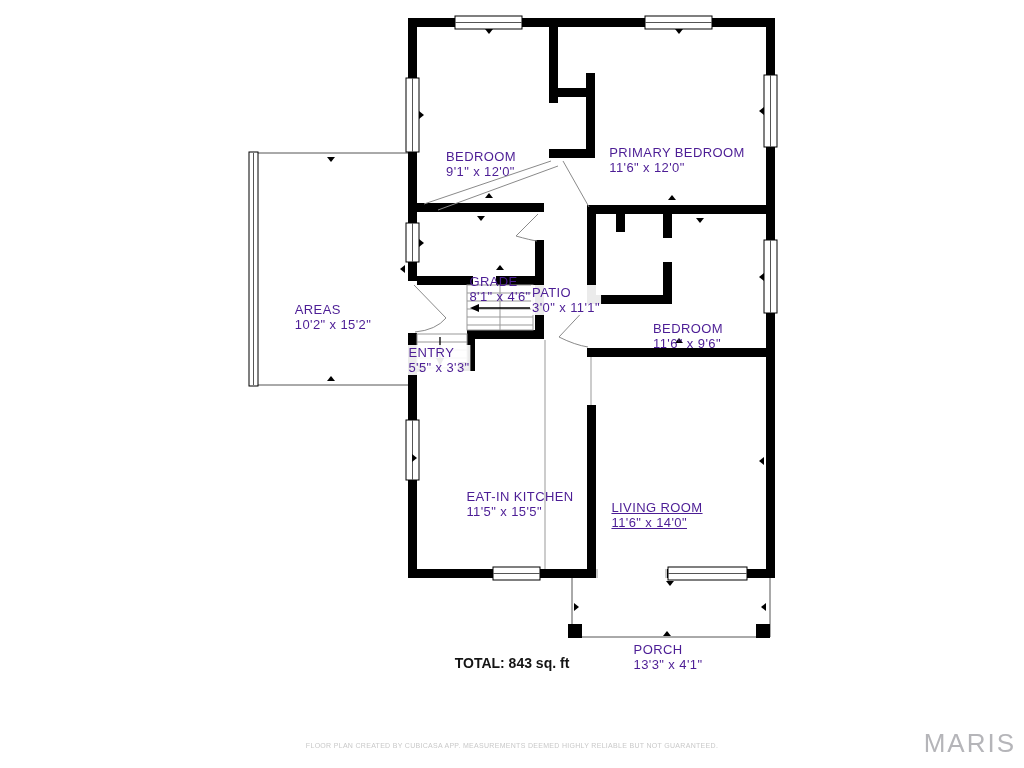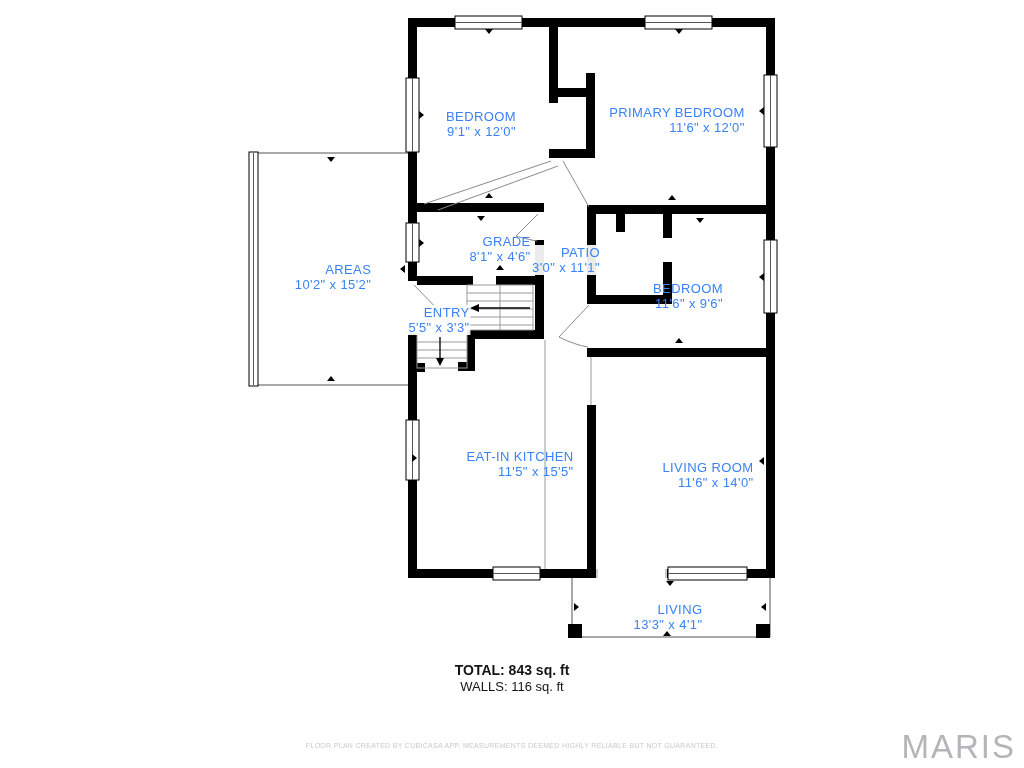--- a/index.html
+++ b/index.html
@@ -8,31 +8,31 @@
   svg{position:absolute;left:0;top:0;}
   .wall{fill:#000;stroke:none;}
   .gap{fill:#fff;stroke:none;}
   .win{fill:#fff;stroke:#000;stroke-width:1;}
   .thin{stroke:#555;stroke-width:1;fill:none;}
   .lite{stroke:#999;stroke-width:1;fill:none;}
   .swing{stroke:#8a8a8a;stroke-width:1;fill:none;}
   .arrow{stroke:#000;stroke-width:1.3;fill:none;}
   .ahead{fill:#000;}
   .mark{fill:#000;}
-  .label{position:absolute;transform:translate(-50%,-50%);text-align:right;white-space:nowrap;
-         color:#3b82f6;font-size:13px;line-height:15px;letter-spacing:.4px;}
+  .label{position:absolute;transform:translate(-50%,-50%);text-align:left;white-space:nowrap;
+         color:#4c1d95;font-size:13px;line-height:15px;letter-spacing:.4px;margin-top:40px;}
   .label .nm{display:block;}
   .label .dm{display:block;}
   .label.boxed span{background:rgba(255,255,255,.92);padding:0 1px;}
   .summary{position:absolute;left:0;top:656px;width:1024px;text-align:center;color:#141414;
-           font-size:13px;line-height:15.5px;margin-top:7px;}
+           font-size:13px;line-height:15.5px;}
   .summary .total{font-size:14px;font-weight:bold;}
   .disclaimer{position:absolute;left:0;top:742px;width:1024px;text-align:center;
               color:#c9c9c9;font-size:7px;letter-spacing:.3px;}
-  .watermark{position:absolute;right:8px;top:728px;font-size:33px;letter-spacing:2px;
+  .watermark{position:absolute;right:8px;top:728px;font-size:26px;letter-spacing:2px;
              color:#b5b5b9;}
 </style>
 </head>
 <body>
 
 <div class="stage">
 
   <svg width="1024" height="768" viewBox="0 0 1024 768">
 
     <g>
@@ -179,29 +179,28 @@
       <span class="dm">5'5" x 3'3"</span>
   </div>
   <div class="label" style="left:333px;top:277px;">
     <span class="nm">AREAS</span>
       <span class="dm">10'2" x 15'2"</span>
   </div>
   <div class="label" style="left:520px;top:464px;">
     <span class="nm">EAT-IN KITCHEN</span>
       <span class="dm">11'5" x 15'5"</span>
   </div>
-  <div class="label" style="left:708px;top:475px;">
+  <div class="label" style="left:657px;top:475px;text-decoration:underline;">
     <span class="nm">LIVING ROOM</span>
       <span class="dm">11'6" x 14'0"</span>
   </div>
   <div class="label" style="left:668px;top:617px;">
-    <span class="nm">LIVING</span>
+    <span class="nm">PORCH</span>
       <span class="dm">13'3" x 4'1"</span>
   </div>
 
   <div class="summary">
     <div class="total">TOTAL: 843 sq. ft</div>
-    <div>WALLS: 116 sq. ft</div>
   </div>
 
   <div class="disclaimer">FLOOR PLAN CREATED BY CUBICASA APP. MEASUREMENTS DEEMED HIGHLY RELIABLE BUT NOT GUARANTEED.</div>
   <div class="watermark">MARIS</div>
 </div>
 
 </body></html>

